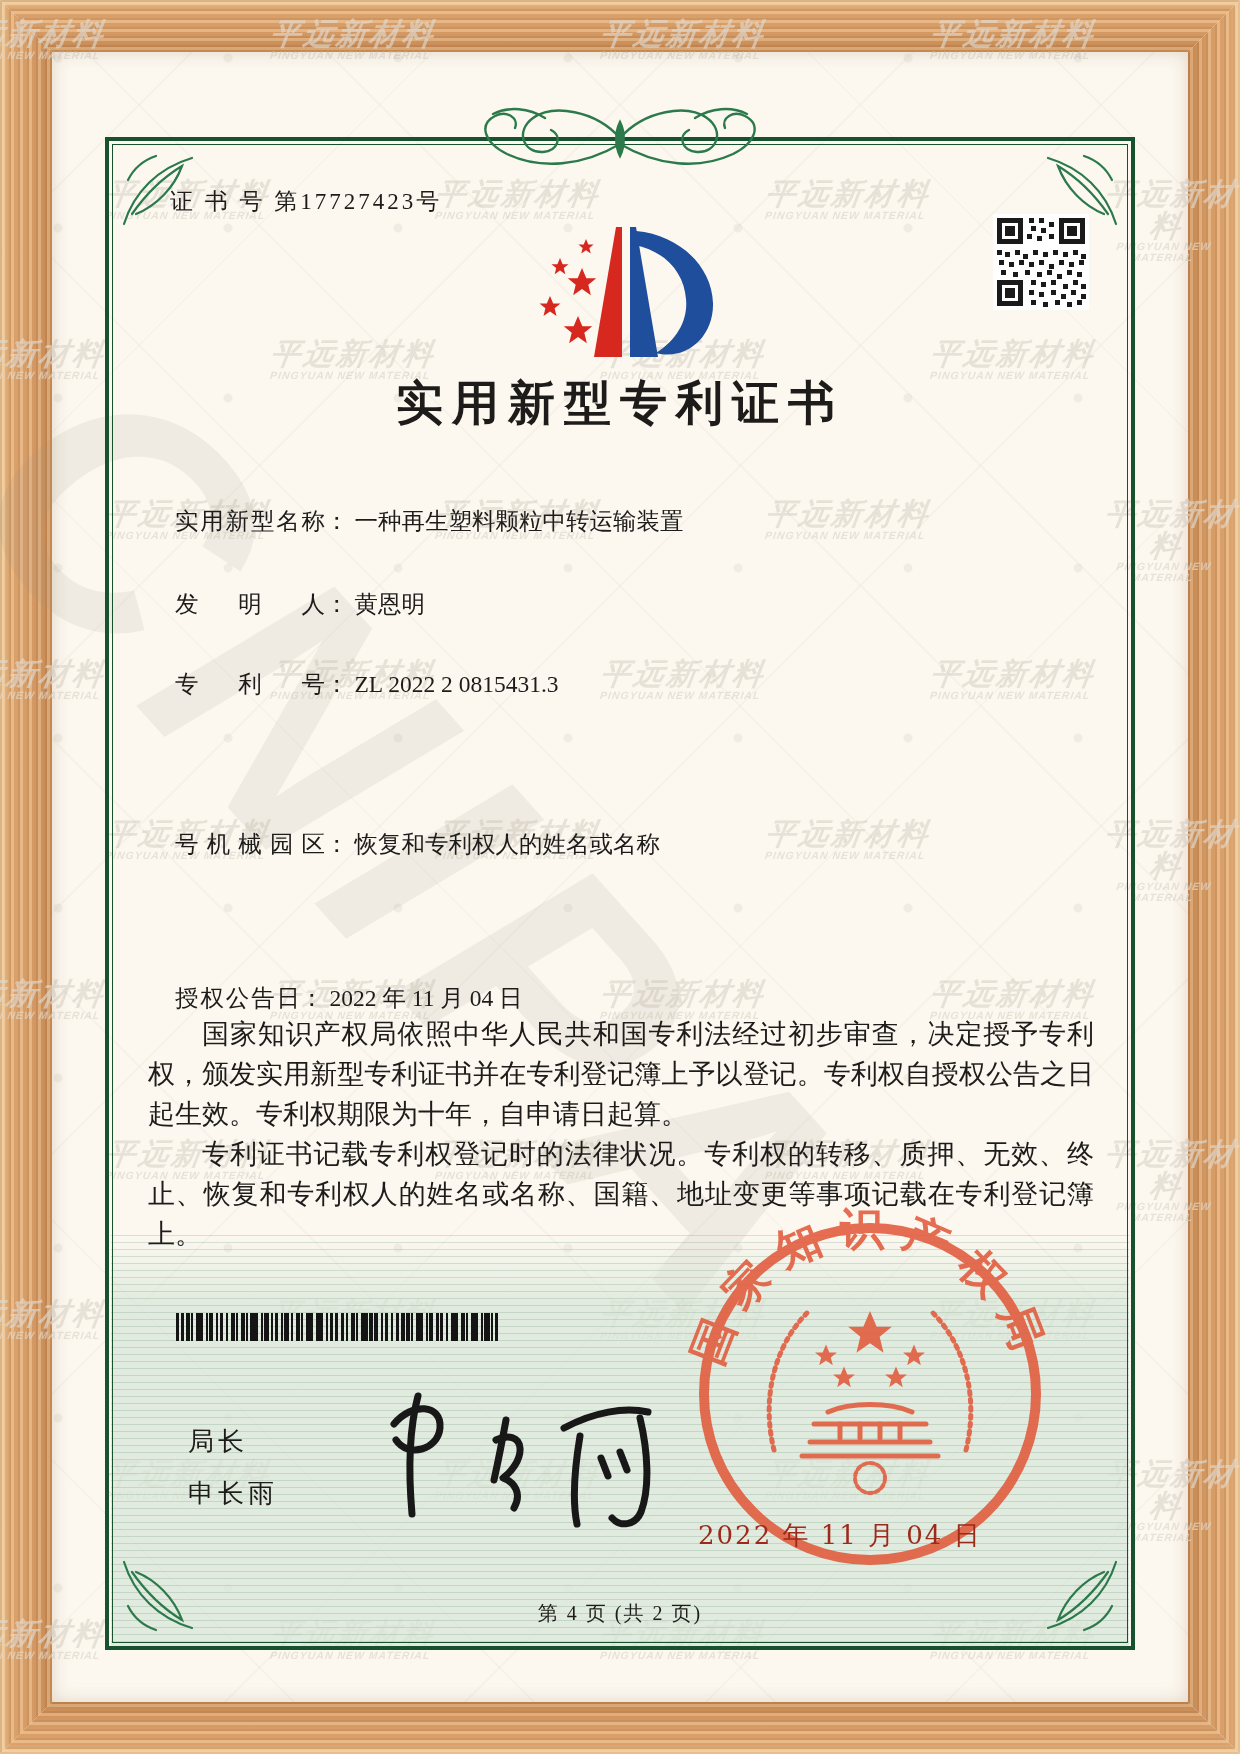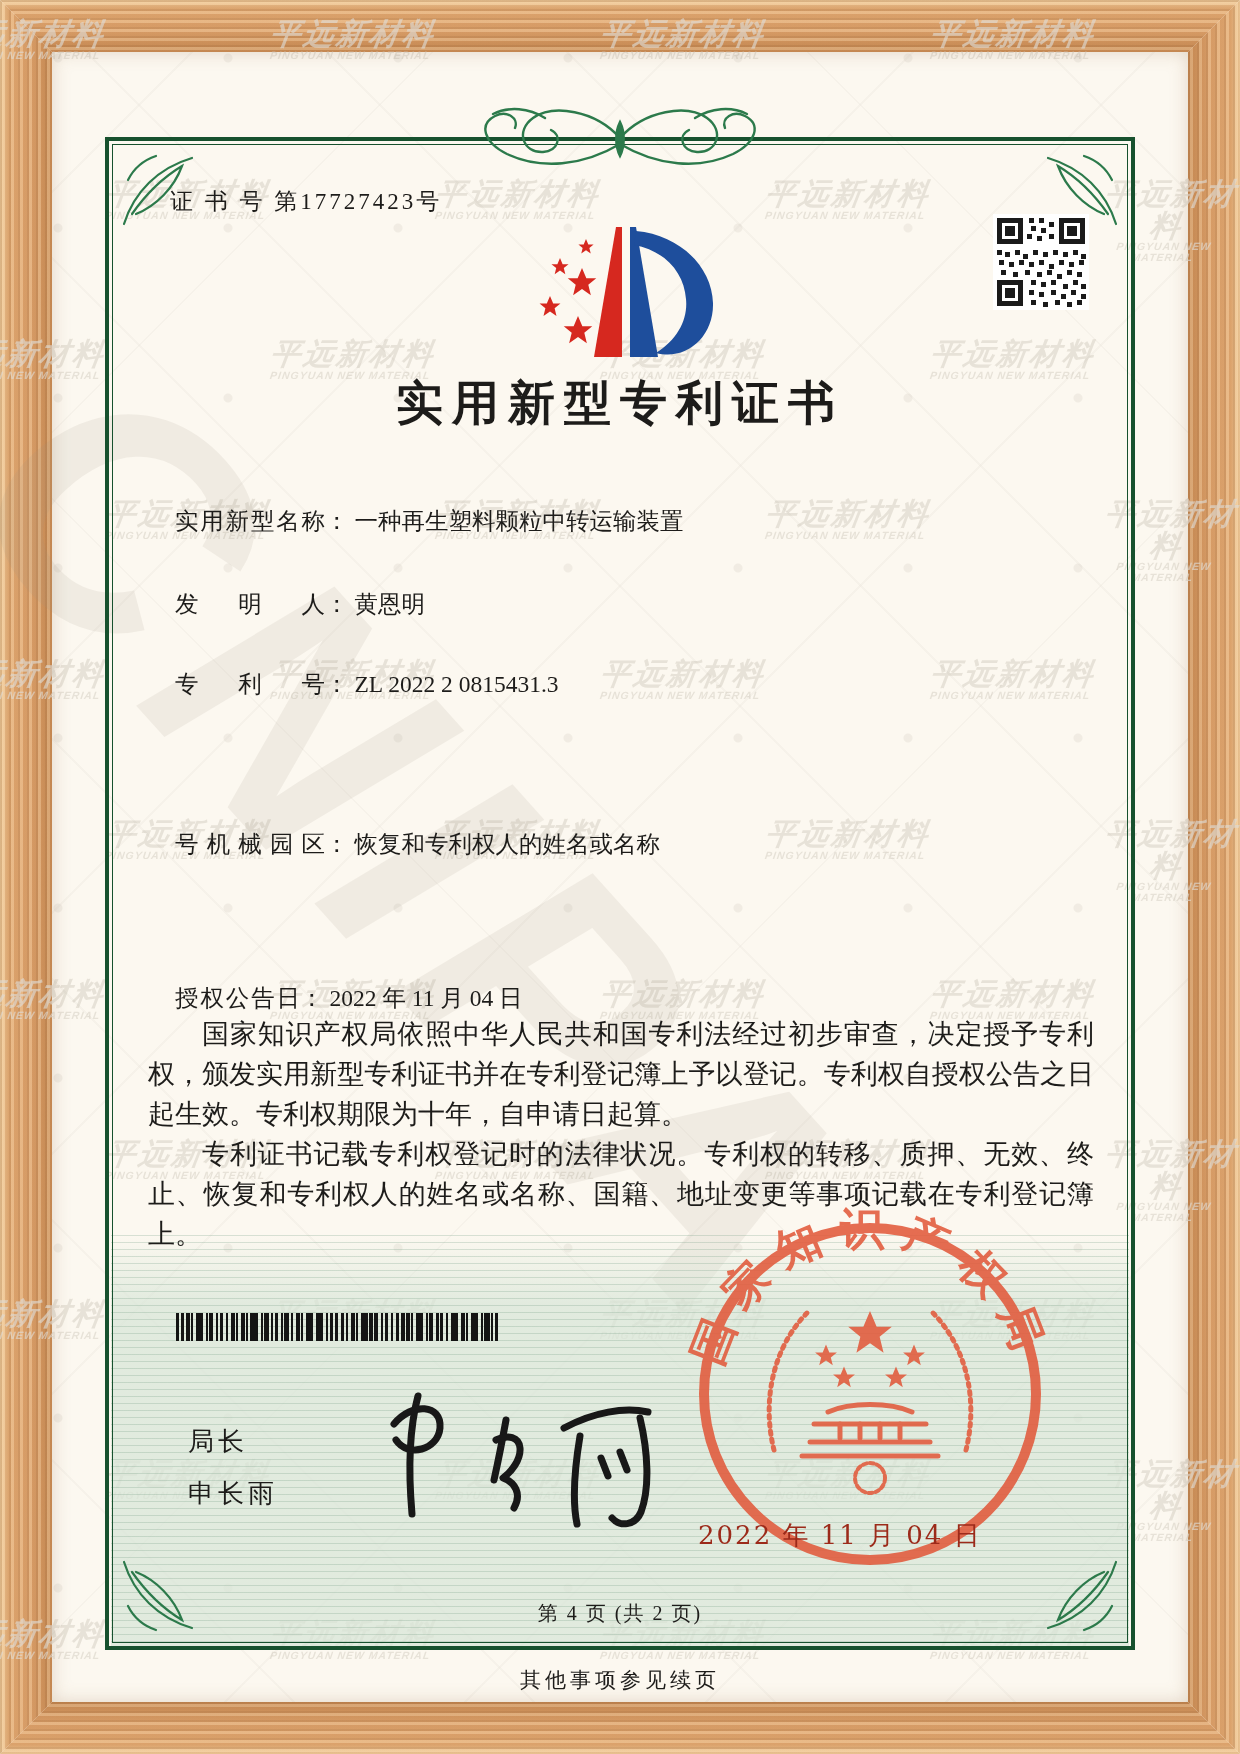--- a/index.html
+++ b/index.html
@@ -604,15 +604,14 @@
           <path d="M120,250 h136"></path>
           <circle cx="188" cy="272" r="15" stroke-dasharray="4 3" stroke-width="4"></circle>
           <path d="M92,244 C80,196 90,142 126,106" stroke-dasharray="3 5"></path>
           <path d="M284,244 C296,196 286,142 250,106" stroke-dasharray="3 5"></path>
         </g>
       </g>
     </svg>
     <div class="abs sealdate">2022 年 11 月 04 日</div>
 
     <div class="abs pagenum">第 4 页 (共 2 页)</div>
-    <div class="abs footnote">其他事项参见续页</div>
   </div>
 </div>
 
 </body></html>

